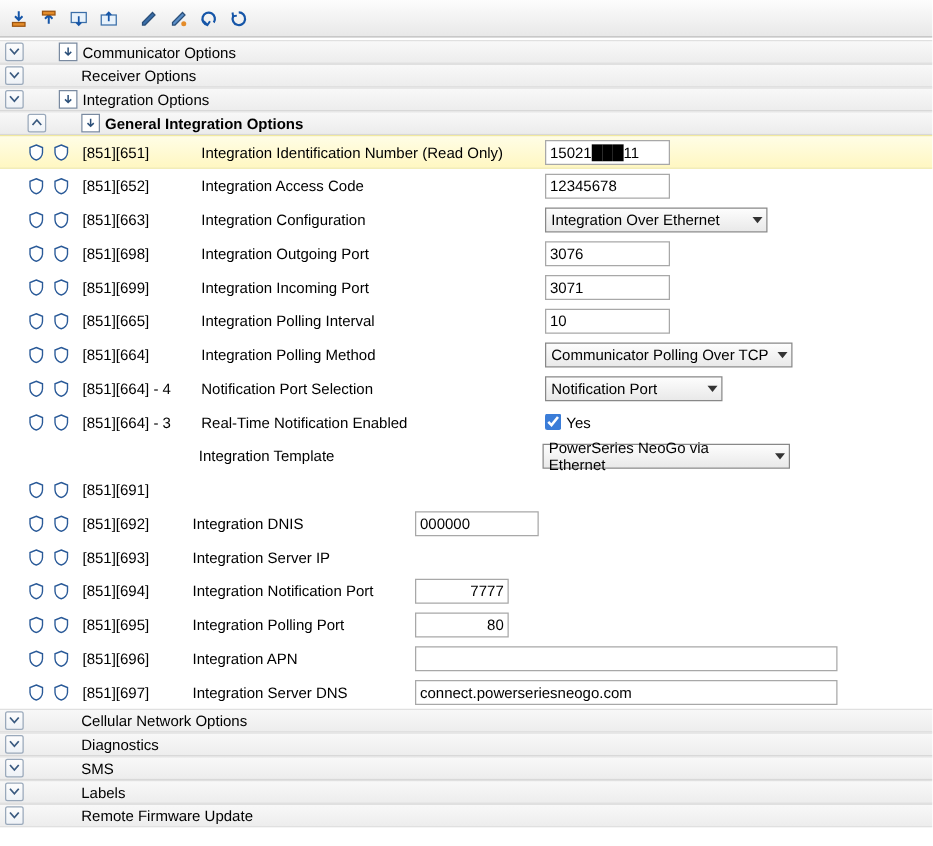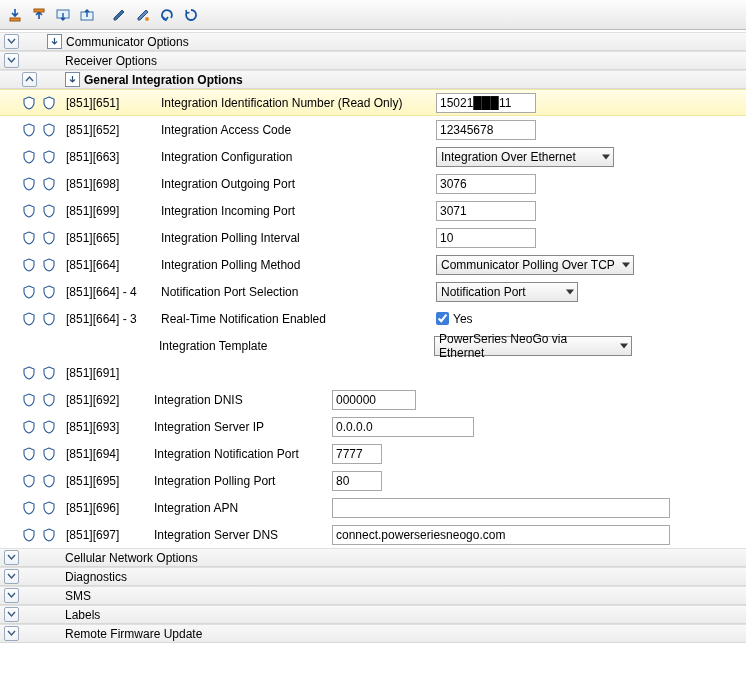--- a/index.html
+++ b/index.html
@@ -121,23 +121,23 @@
     position:absolute; right:3px; top:50%; transform:translateY(-50%);
     width:0;height:0;border-left:4px solid transparent;border-right:4px solid transparent;border-top:5px solid #333;
   }
   .checkbox { width:13px; height:13px; accent-color:#3b7dd8; margin-right:4px; }
 
   .val-col { display:flex; align-items:center; }
   .w100 { width: 100px; }
   .w140 { width: 142px; }
   .w170 { width: 178px; }
   .w195 { width: 198px; }
-  .w68  { width: 50px; }
+  .w68  { width: 75px; text-align: right; }
   .w330 { width: 338px; }
-  .w90  { width: 84px; }
+  .w90  { width: 99px; }
 </style>
 </head>
 <body>
 
 <div class="toolbar">
   <div class="tbtn">
     <svg width="16" height="16">
         <path d="M8 2 L8 9 M5 6 L8 9 L11 6" stroke="#1656a8" stroke-width="1.6" fill="none"></path>
         <rect x="3" y="11" width="10" height="3" fill="#e48c2a" stroke="#9b5410"></rect>
       </svg>
@@ -206,20 +206,34 @@
   <div class="row hdr">
     <div class="exp">
         <svg>
           <path d="M1 2 L4.5 6 L8 2" stroke="#3a5a80" stroke-width="1.4" fill="none"></path>
         </svg>
       </div>
     <span class="spacer" style="width:44px"></span>
     <span>Receiver Options</span>
   </div>
 
+  <div class="row hdr">
+    <div class="exp">
+        <svg>
+          <path d="M1 2 L4.5 6 L8 2" stroke="#3a5a80" stroke-width="1.4" fill="none"></path>
+        </svg>
+      </div>
+    <span class="spacer" style="width:26px"></span>
+    <div class="secticon">
+        <svg>
+          <path d="M4.5 1 L4.5 7 M2 4.5 L4.5 7 L7 4.5" stroke="#2a4e78" stroke-width="1.2" fill="none"></path>
+        </svg>
+      </div>
+    <span>Integration Options</span>
+  </div>
 
   <div class="row sub-hdr">
     <span class="spacer" style="width:18px"></span>
     <div class="exp">
         <svg>
           <path d="M1 6 L4.5 2 L8 6" stroke="#3a5a80" stroke-width="1.4" fill="none"></path>
         </svg>
       </div>
     <span class="spacer" style="width:26px"></span>
     <div class="secticon">
@@ -448,23 +462,20 @@
           <path d="M7 1 L12 3 L12 7 C12 10 9.5 12.5 7 13 C4.5 12.5 2 10 2 7 L2 3 Z" fill="#fff" stroke="#2a5a98" stroke-width="1.1"></path>
         </svg>
         <span class="spacer" style="width: 4px;"></span>
         <svg class="shield" viewBox="0 0 14 14">
           <path d="M7 1 L12 3 L12 7 C12 10 9.5 12.5 7 13 C4.5 12.5 2 10 2 7 L2 3 Z" fill="#fff" stroke="#2a5a98" stroke-width="1.1"></path>
         </svg>
         <span class="spacer" style="width: 8px;"></span>
         <span class="code2">[851][693]</span>
         <span class="spacer" style="width: 10px;"></span>
         <span class="label label-srv">Integration Server IP</span>
-        <span class="val-col">
-          <input type="text" class="w140" value="0.0.0.0" style="">
-        </span>
       </div>
       <div class="row data-row">
         <span class="spacer" style="width: 18px;"></span>
         <svg class="shield" viewBox="0 0 14 14">
           <path d="M7 1 L12 3 L12 7 C12 10 9.5 12.5 7 13 C4.5 12.5 2 10 2 7 L2 3 Z" fill="#fff" stroke="#2a5a98" stroke-width="1.1"></path>
         </svg>
         <span class="spacer" style="width: 4px;"></span>
         <svg class="shield" viewBox="0 0 14 14">
           <path d="M7 1 L12 3 L12 7 C12 10 9.5 12.5 7 13 C4.5 12.5 2 10 2 7 L2 3 Z" fill="#fff" stroke="#2a5a98" stroke-width="1.1"></path>
         </svg>

